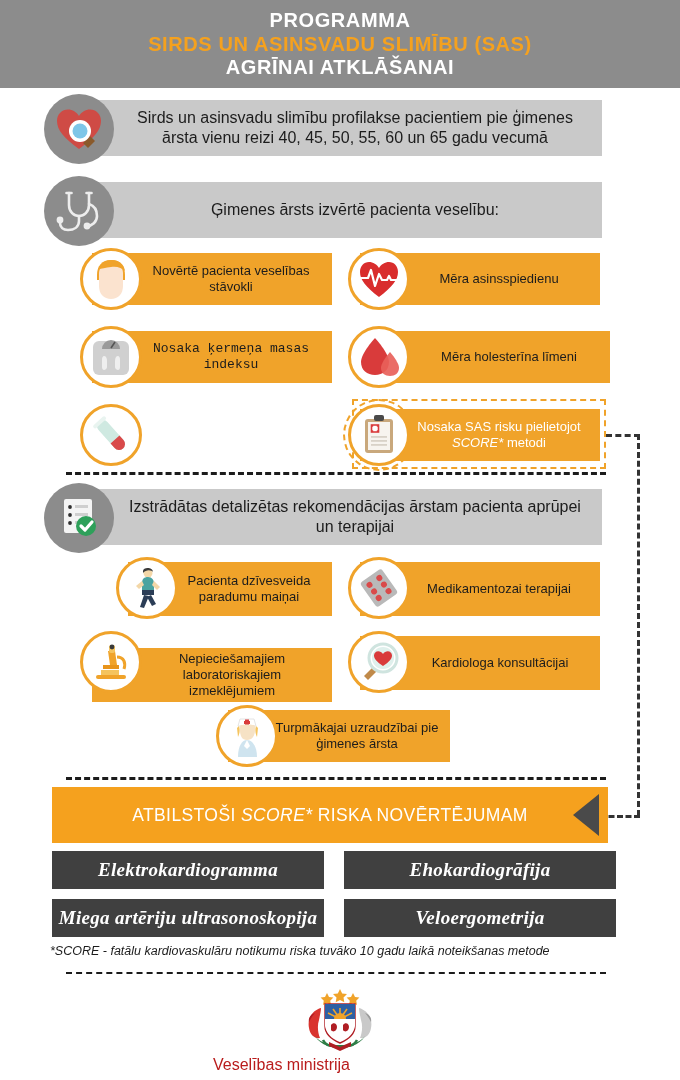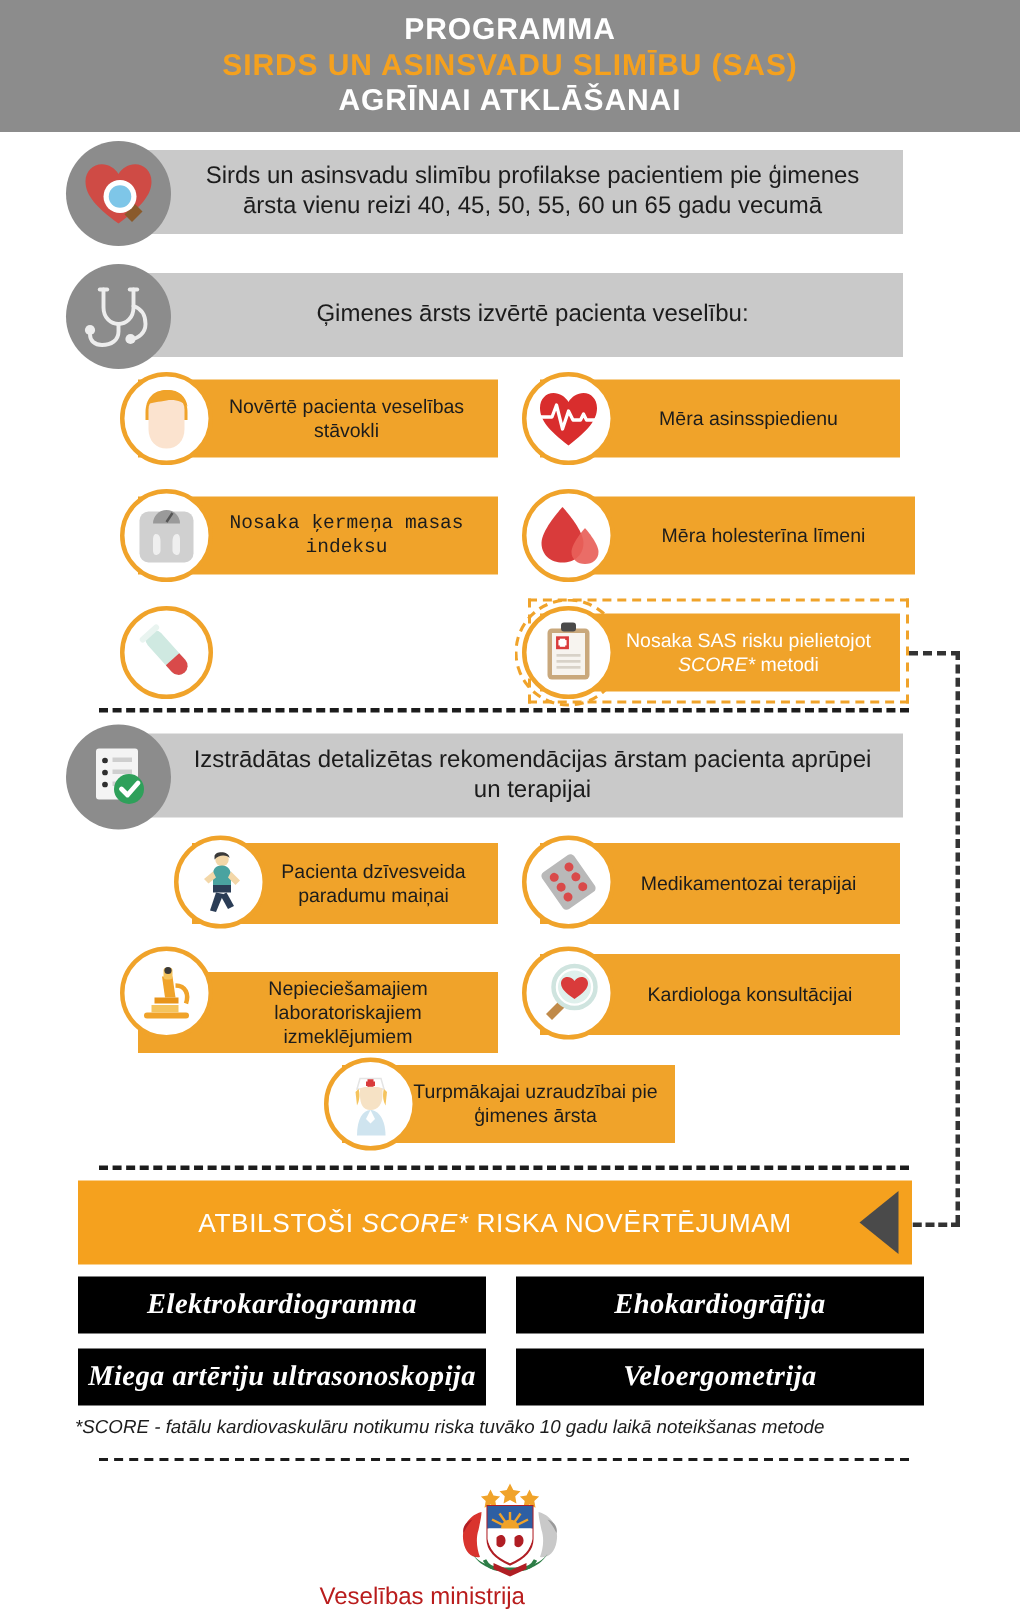--- a/index.html
+++ b/index.html
@@ -65,21 +65,21 @@
   .banner em { font-style:italic; }
   .arrow-left {
     position:absolute; width:0; height:0;
     border-top:21px solid transparent;
     border-bottom:21px solid transparent;
     border-right:26px solid #4a4a4a;
   }
 
   
   .exam {
-    position:absolute; background:#000000; color:#fff;
+    position:absolute; background:#404040; color:#fff;
     display:flex; align-items:center; justify-content:center;
     font-family:"Liberation Serif", serif; font-style:italic; font-weight:bold;
     font-size:19px; letter-spacing:.3px;text-align:right;
   }
 
   .footnote {
     position:absolute; font-style:italic; font-size:12.5px; color:#1c1c1c;
     font-family:"Liberation Sans", sans-serif;
   }
   .ministry-label {

